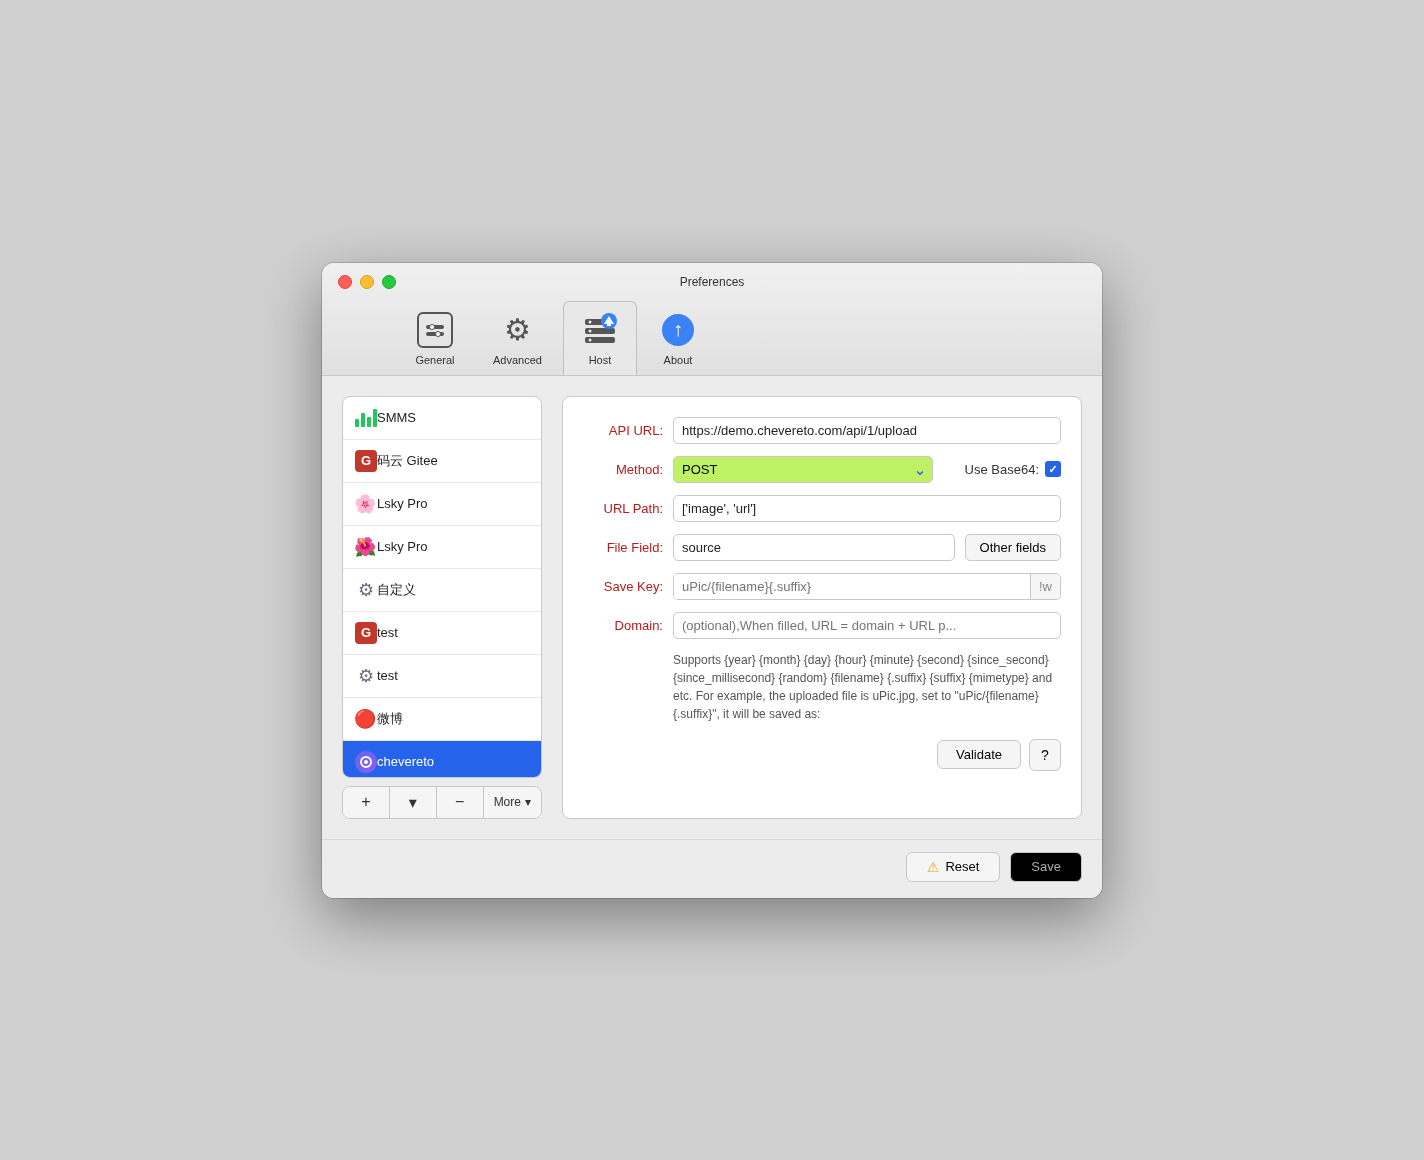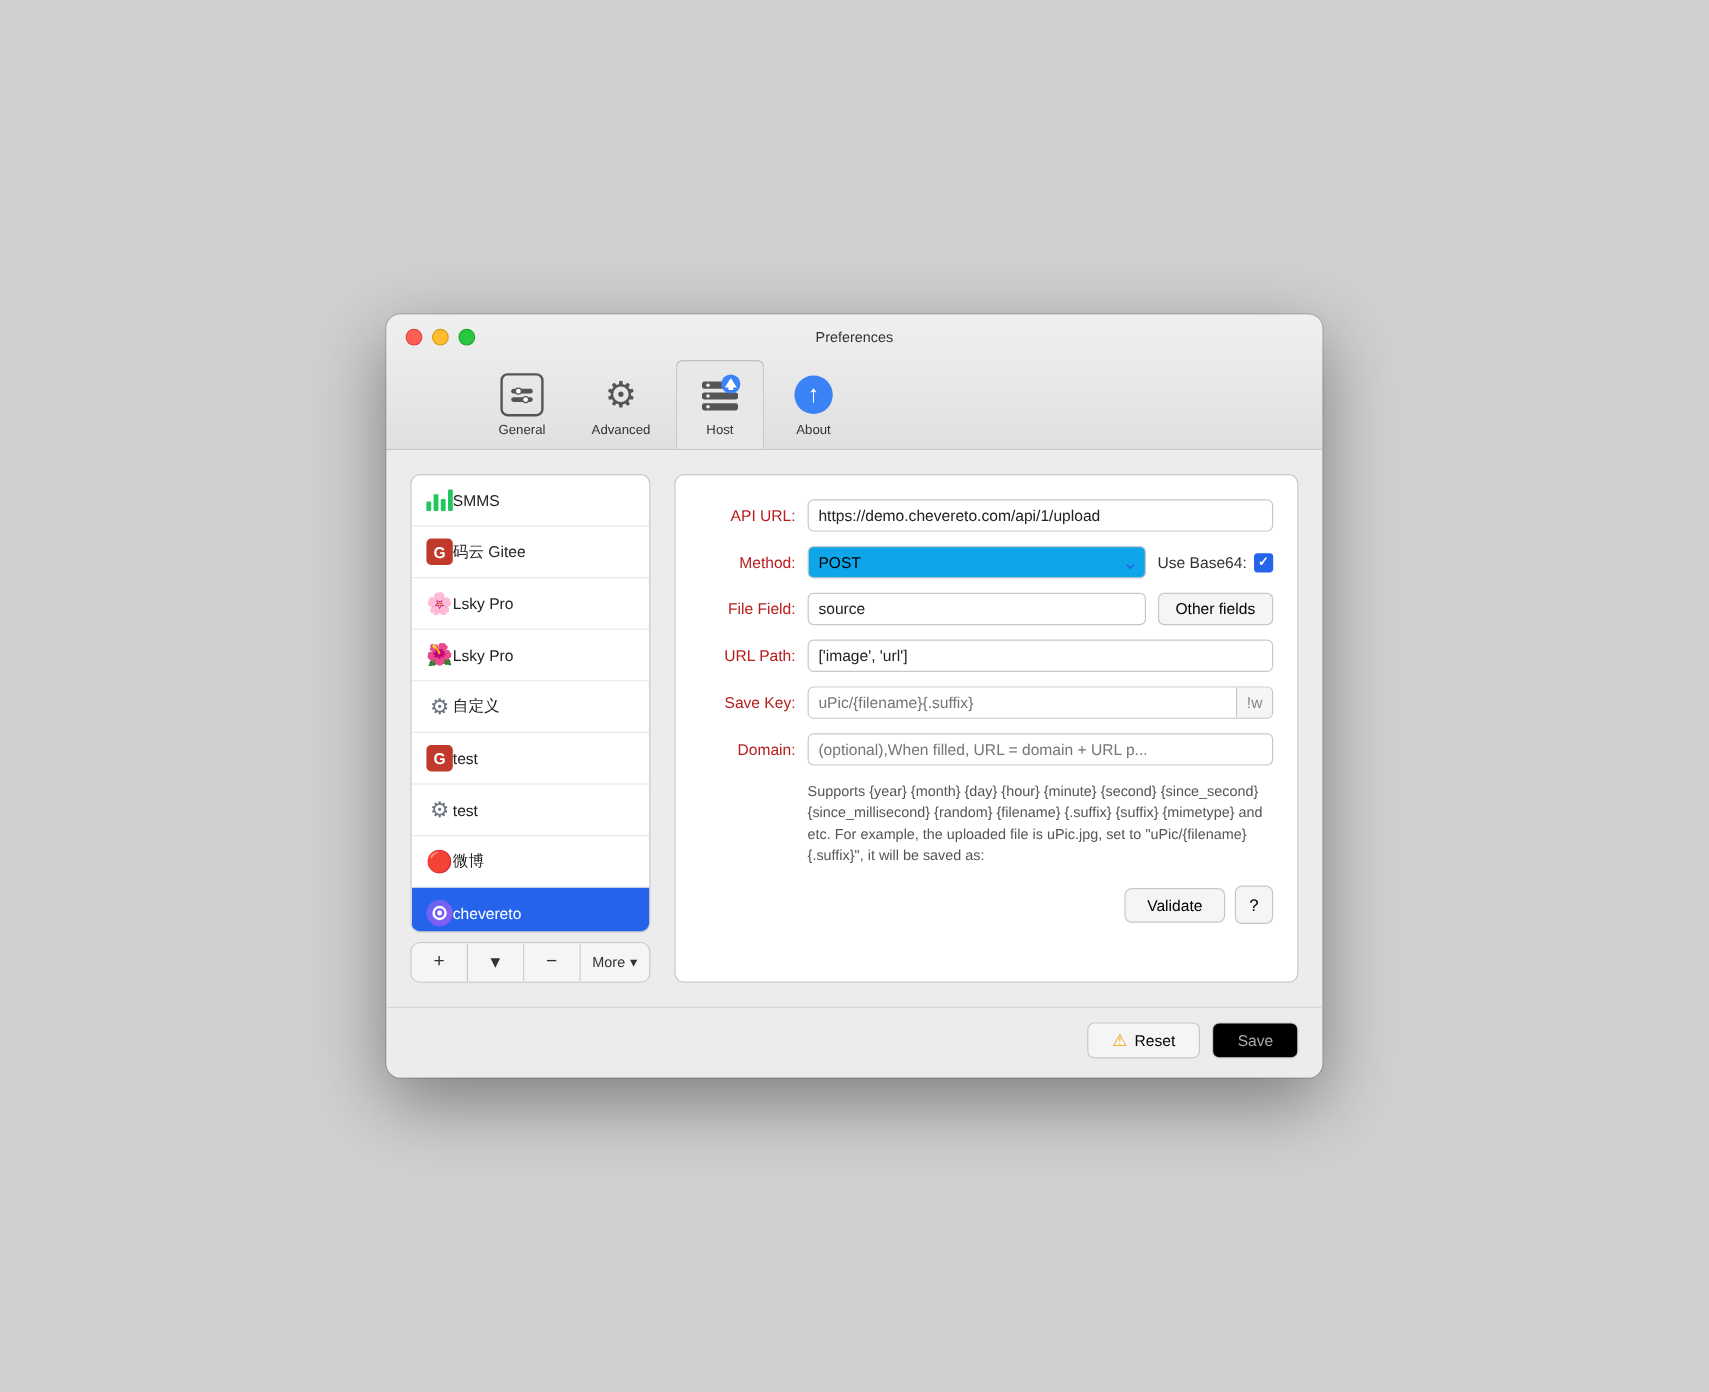--- a/index.html
+++ b/index.html
@@ -227,21 +227,21 @@
       position: relative;
       flex: 1;
     }
 
     .form-select {
       width: 100%;
       padding: 5px 28px 5px 8px;
       border: 1px solid #c8c8c8;
       border-radius: 5px;
       font-size: 13px;
-      background: #0ea5e9;
+      background: #bef264;
       appearance: none;
       outline: none;
       cursor: pointer;
     }
 
     .select-arrow {
       position: absolute;
       right: 6px;
       top: 50%;
       transform: translateY(-50%);
@@ -249,20 +249,21 @@
       color: #2563eb;
       font-size: 16px;
     }
 
     .use-base64-wrapper {
       display: flex;
       align-items: center;
       gap: 6px;
       font-size: 13px;
       color: #333;
+      margin-left: 22px;
     }
 
     .checkbox-blue {
       width: 16px;
       height: 16px;
       background: #2563eb;
       border-radius: 3px;
       display: flex;
       align-items: center;
       justify-content: center;
@@ -658,30 +659,30 @@
             <span class="select-arrow">⌄</span>
           </div>
           <div class="use-base64-wrapper">
             <span>Use Base64:</span>
             <div class="checkbox-blue"></div>
           </div>
         </div>
       </div>
 
       <div class="form-row">
+        <span class="form-label">URL Path:</span>
+        <input type="text" class="form-input" value="['image', 'url']" style="">
+      </div>
+
+      <div class="form-row">
         <span class="form-label">File Field:</span>
         <div class="file-field-row" style="flex:1;">
           <input type="text" class="form-input" value="source" style="">
           <button class="other-fields-btn">Other fields</button>
         </div>
-      </div>
-
-      <div class="form-row">
-        <span class="form-label">URL Path:</span>
-        <input type="text" class="form-input" value="['image', 'url']" style="">
       </div>
 
       <div class="form-row">
         <span class="form-label">Save Key:</span>
         <div class="save-key-wrapper">
           <input type="text" class="save-key-input" placeholder="uPic/{filename}{.suffix}" style="">
           <span class="save-key-suffix">!w</span>
         </div>
       </div>
 

